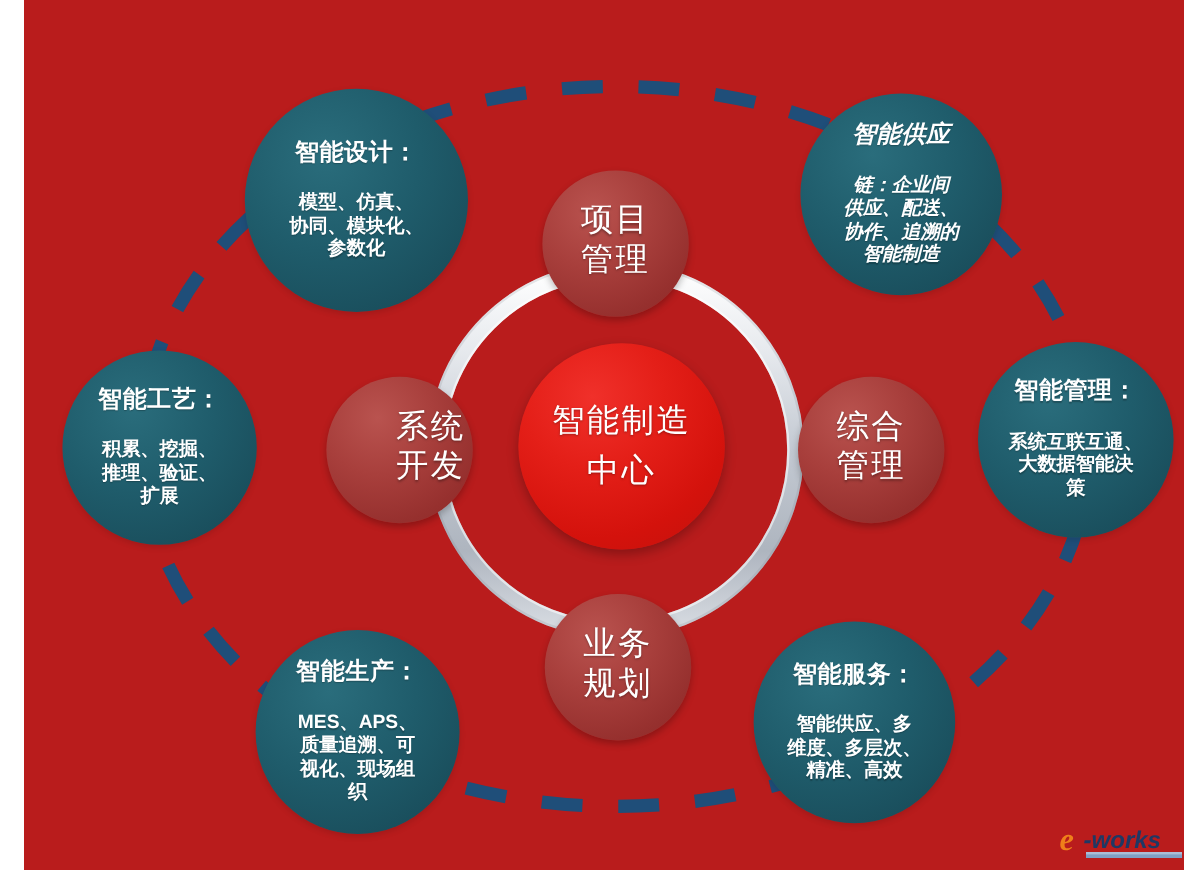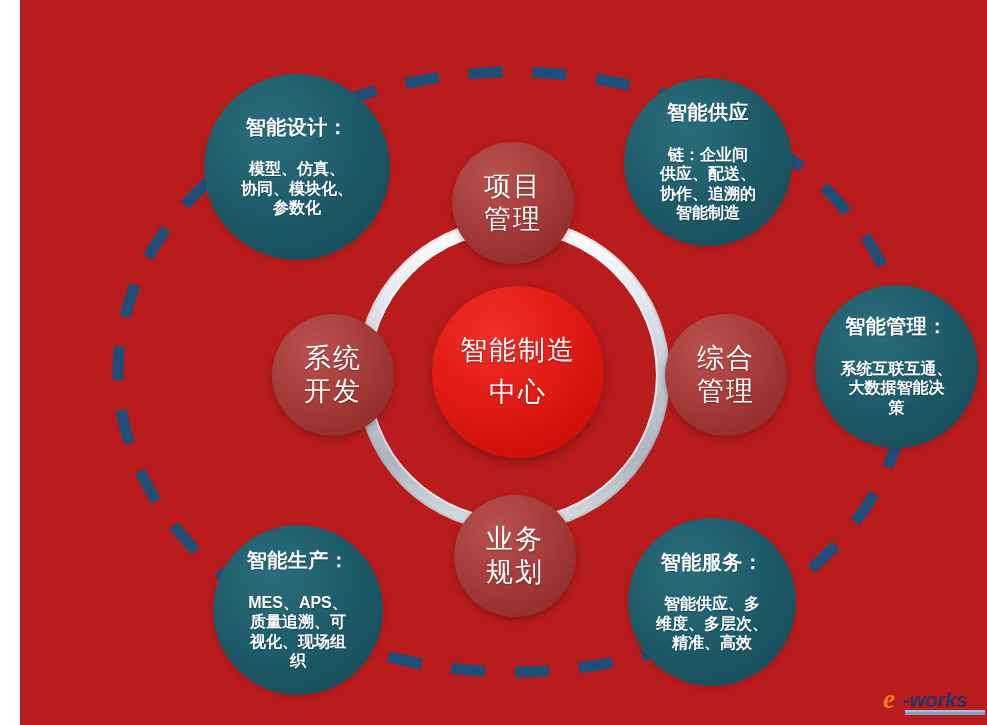--- a/index.html
+++ b/index.html
@@ -65,21 +65,21 @@
     line-height:1.22;
   }
 
   
   .darkred{
     background:radial-gradient(circle at 35% 28%, #b9534f 0%, #a83f3c 40%, #96302e 75%, #8a2a28 100%);
     box-shadow:0 3px 6px rgba(0,0,0,.25);
   }
   .darkred .txt{
     font-size:27px;
-    font-family:Liberation Serif, serif;
+    font-family:Liberation Mono, monospace;
     line-height:1.22;
     letter-spacing:2px;
     text-shadow:0 1px 2px rgba(0,0,0,.35);
   }
 
   
   .hub{
     background:radial-gradient(circle at 36% 26%, #f0302a 0%, #e41f18 35%, #d4120c 70%, #c2110c 100%);
     box-shadow:0 4px 10px rgba(0,0,0,.28);
   }
@@ -126,30 +126,38 @@
 
   <div class="node teal" style="left:184px; top:74px; width:186px; height:186px;">
     <span class="txt">
       <span class="title">智能设计：</span>
       <span class="body">模型、仿真、
 协同、模块化、
 参数化</span>
     </span>
   </div>
 
-  <div class="node teal" style="left:604px; top:78px; width:168px; height:168px;">
+  <div class="node teal" style="left:647px; top:78px; width:168px; height:168px;font-style:italic;">
     <span class="txt">
       <span class="title">智能供应</span>
       <span class="body">链：企业间
 供应、配送、
 协作、追溯的
 智能制造</span>
     </span>
   </div>
 
+  <div class="node teal" style="left:32px; top:292px; width:162px; height:162px;">
+    <span class="txt">
+      <span class="title">智能工艺：</span>
+      <span class="body">积累、挖掘、
+推理、验证、
+扩展</span>
+    </span>
+  </div>
 
   <div class="node teal" style="left:193px; top:525px; width:170px; height:170px;">
     <span class="txt">
       <span class="title">智能生产：</span>
       <span class="body">MES、APS、
 质量追溯、可
 视化、现场组
 织</span>
     </span>
   </div>
@@ -170,21 +178,21 @@
 维度、多层次、
 精准、高效</span>
     </span>
   </div>
 
   <div class="node darkred" style="left:432px; top:142px; width:122px; height:122px;">
     <span class="txt">项目
 管理</span>
   </div>
 
-  <div class="node darkred" style="left:252px; top:314px; width:122px; height:122px;">
+  <div class="node darkred" style="left:252px; top:314px; width:122px; height:122px;justify-content:flex-end;">
     <span class="txt">系统
 开发</span>
   </div>
 
   <div class="node darkred" style="left:645px; top:314px; width:122px; height:122px;">
     <span class="txt">综合
 管理</span>
   </div>
 
   <div class="node darkred" style="left:434px; top:495px; width:122px; height:122px;justify-content:center;">

